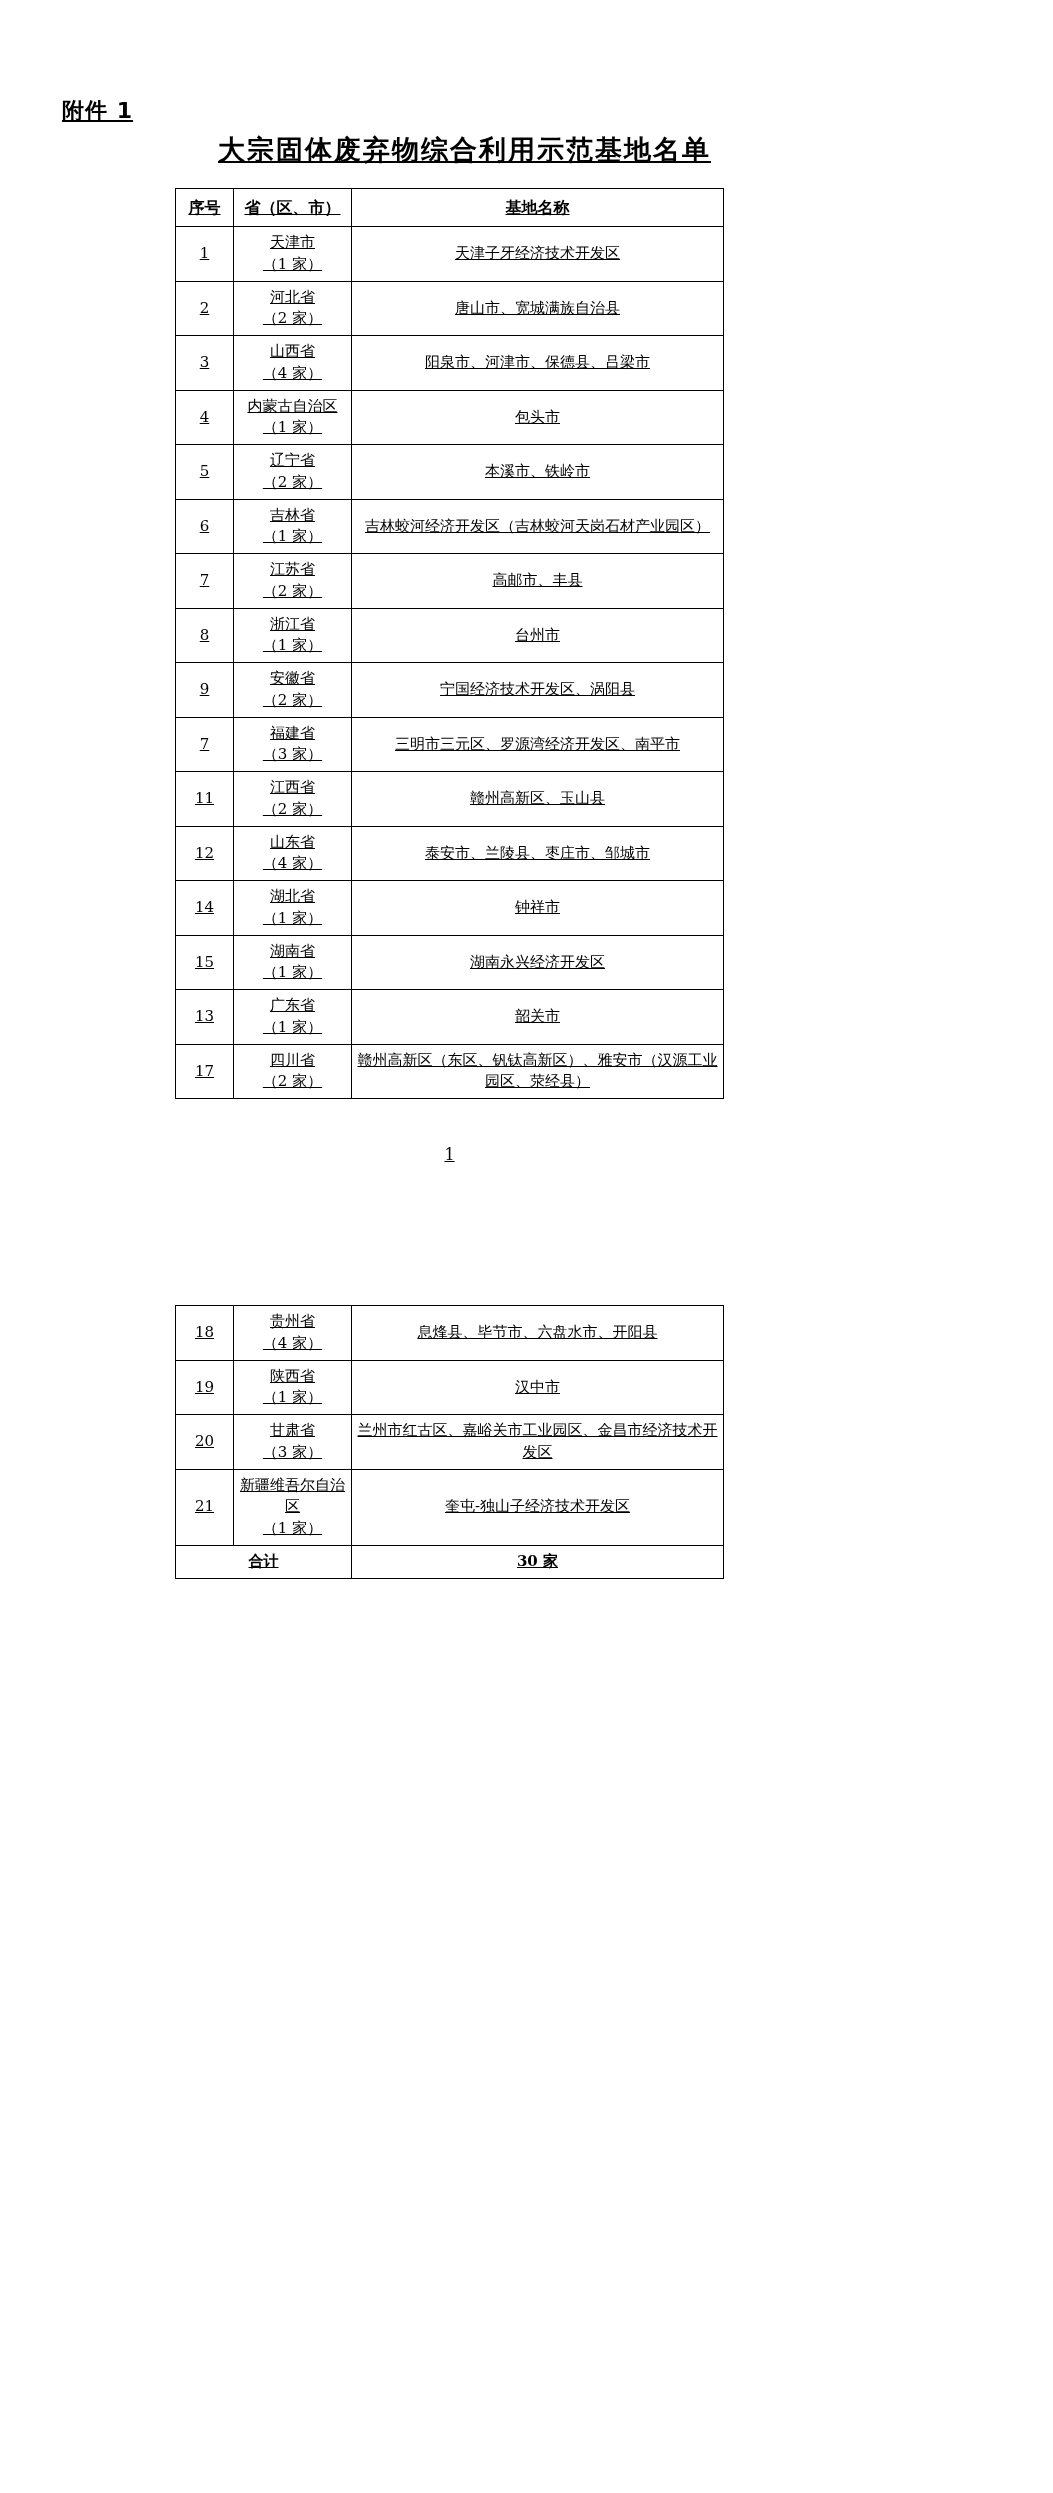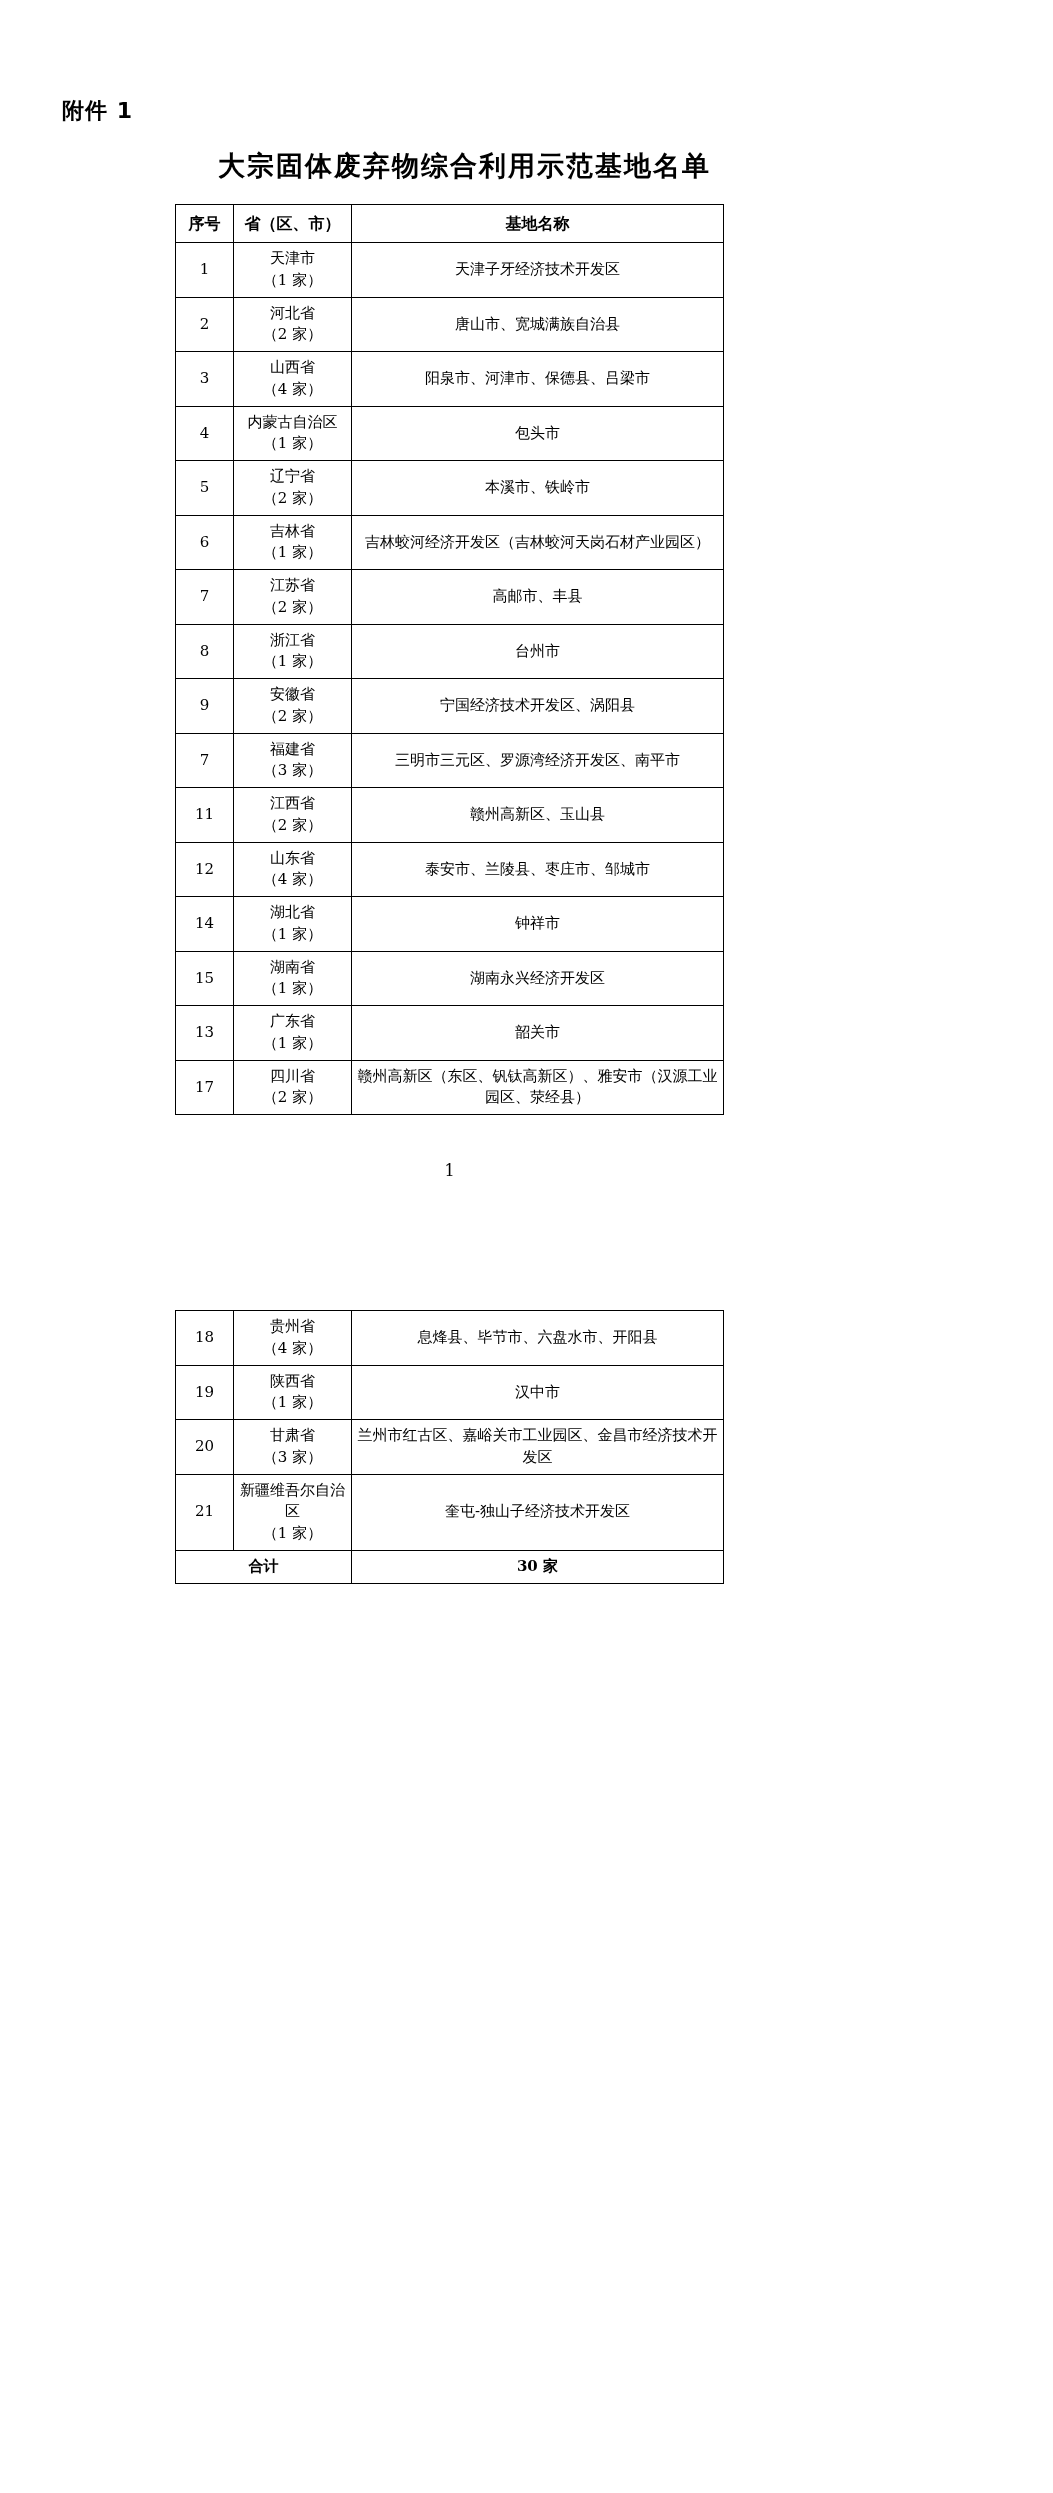--- a/index.html
+++ b/index.html
@@ -10,41 +10,42 @@
   body {
     width: 1053px;
     font-family: "DejaVu Serif", "Liberation Serif", serif;
     color: #000000;
   }
   .page {
     position: relative;
     width: 899px;
     min-height: 2493px;
     box-sizing: border-box;
+    text-decoration: underline;
   }
   .attachment-label {
     font-family: "DejaVu Sans", "Liberation Sans", sans-serif;
     font-weight: bold;
     font-size: 22px;
     padding: 96px 0 0 62px;
     letter-spacing: 1px;
   }
   .doc-title {
     text-align: center;
     font-family: "DejaVu Serif", "Liberation Serif", serif;
     font-weight: bold;
     font-size: 27px;
     letter-spacing: 2px;
-    margin-top: 22px;
+    margin-top: 6px;
     margin-bottom: 20px;
     padding-left: 30px;
   }
   table.list-table {
     border-collapse: collapse;
-    margin: 2px auto;
+    margin: 13px auto;
     width: 548px;
     table-layout: fixed;
   }
   table.list-table td, table.list-table th {
     border: 1px solid #000000;
     font-size: 15px;
     text-align: center;
     vertical-align: middle;
     padding: 5px 4px;
     line-height: 1.45;

